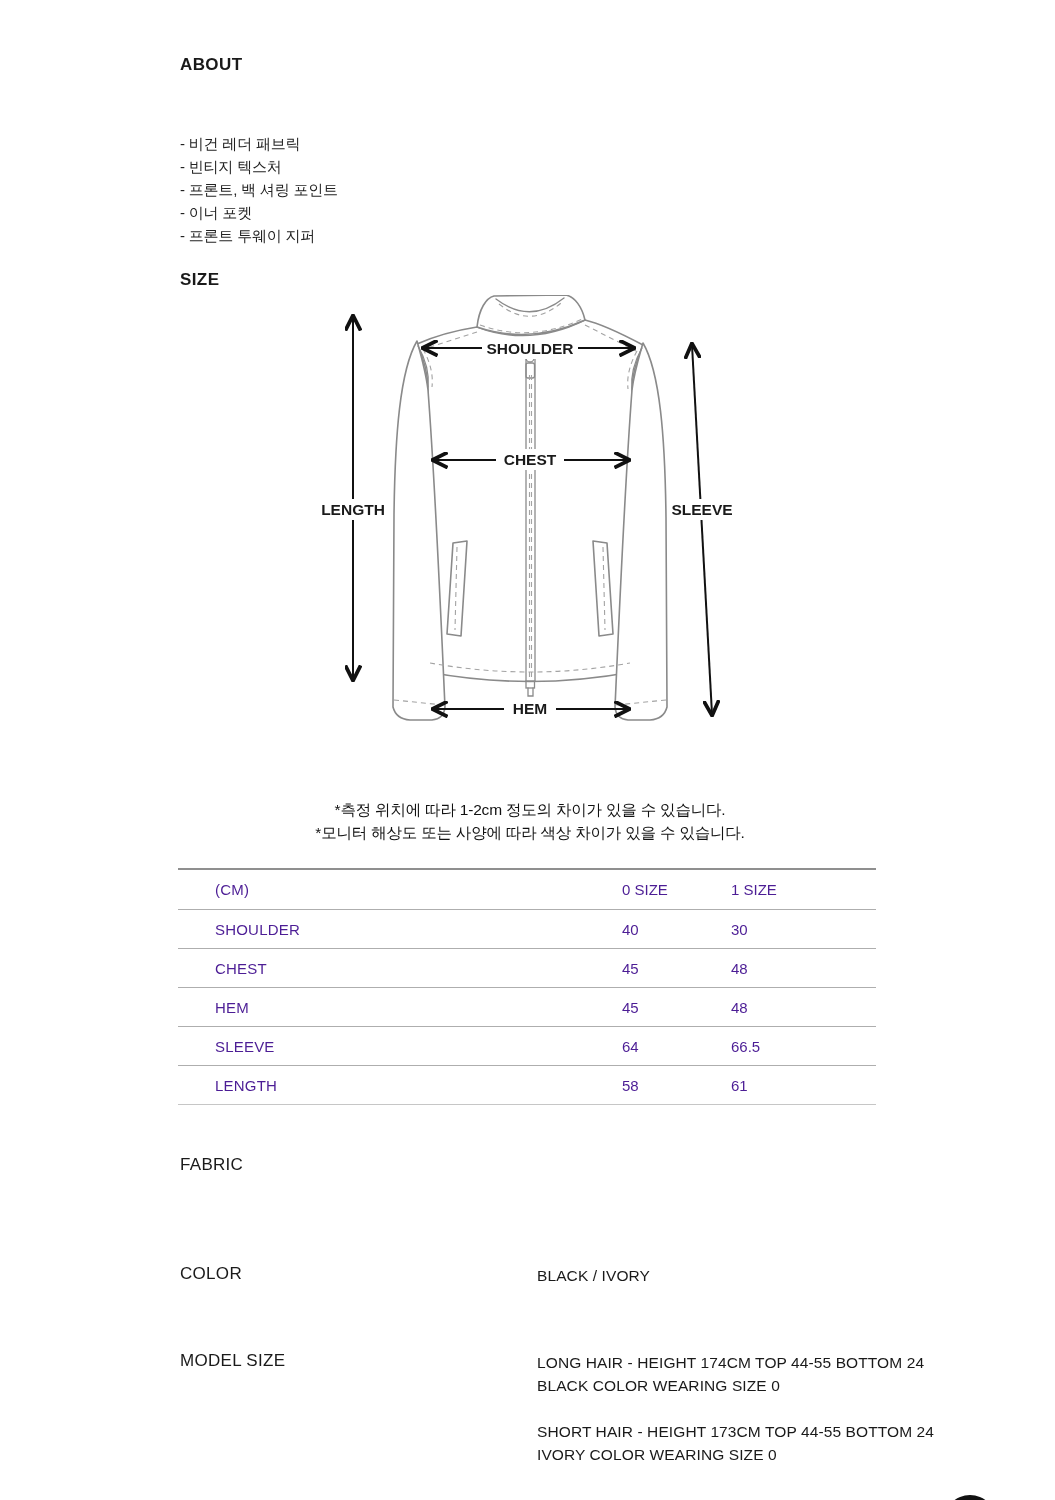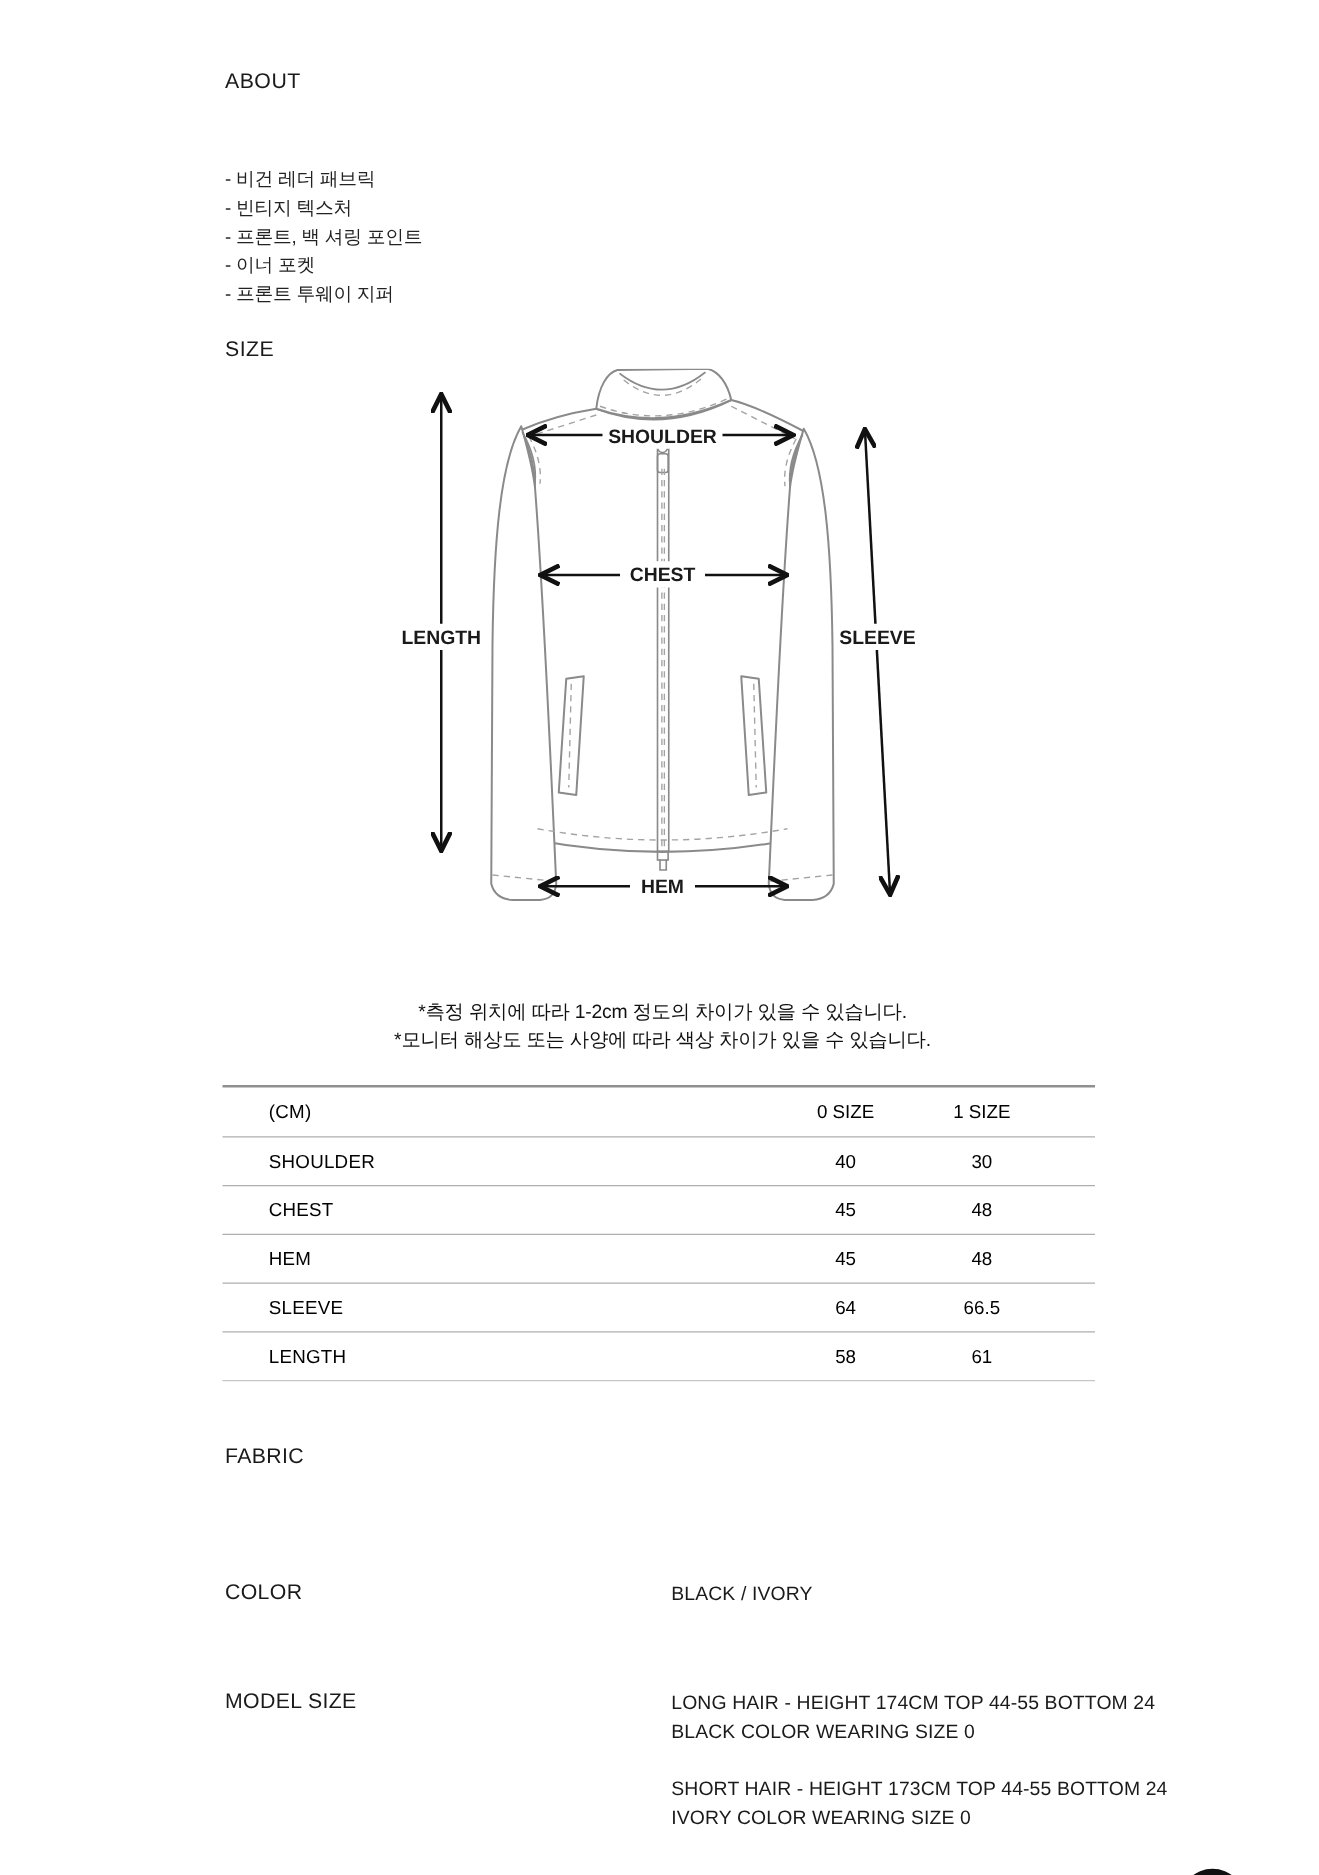--- a/index.html
+++ b/index.html
@@ -1,36 +1,36 @@
 <!DOCTYPE html>
 <html><head>
 <meta charset="utf-8">
 <style>
   html,body{margin:0;padding:0;background:#fff;}
   .page{
     position:relative;width:1055px;height:1500px;background:#ffffff;
     font-family:"Liberation Sans","DejaVu Sans",sans-serif;color:#1a1a1a;
     overflow:hidden;
   }
-  .heading{position:absolute;font-size:17px;font-weight:400;letter-spacing:.4px;line-height:20px;}
+  .heading{position:absolute;font-size:17px;font-weight:700;letter-spacing:.4px;line-height:20px;}
   .about-heading{left:180px;top:55px;}
   .size-heading{left:180px;top:270px;}
   .about-list{position:absolute;left:180px;top:100px;font-size:15px;font-weight:500;
     line-height:23px;color:#222;letter-spacing:-.2px;margin-top:32px;}
   .diagram{position:absolute;left:300px;top:295px;width:460px;height:440px;}
   .notes{position:absolute;left:80px;top:798px;width:900px;text-align:center;
     font-size:15.5px;font-weight:500;line-height:23px;color:#111;letter-spacing:-.2px;}
   .size-table{position:absolute;left:178px;top:868px;width:698px;
-    border-top:2px solid #8f8f8f;font-size:15px;color:#000000;}
+    border-top:2px solid #8f8f8f;font-size:15px;color:#4c1d95;}
   .trow{display:grid;grid-template-columns:1fr 109px 109px 36px;height:38px;
     align-items:center;border-bottom:1px solid #aeaeae;}
   .trow.header{height:39px;}
   .trow.last{border-bottom:1px solid #c6c6c6;}
   .trow .lbl{padding-left:37px;letter-spacing:.2px;}
-  .trow .val{text-align:center;}
+  .trow .val{}
   .dlabel{position:absolute;left:180px;font-size:17px;font-weight:500;letter-spacing:.3px;}
   .dvalue{position:absolute;left:537px;font-size:15.5px;font-weight:500;line-height:23px;letter-spacing:.1px;}
   .dvalue div{min-height:23px;}
   .fabric-block{top:1155px;}
   .color-block{top:1264px;}
   .model-block{top:1351px;}
   .fab{position:absolute;left:944px;top:1495px;width:52px;height:52px;border-radius:50%;
     background:#111;cursor:pointer;}
 </style>
 </head>

